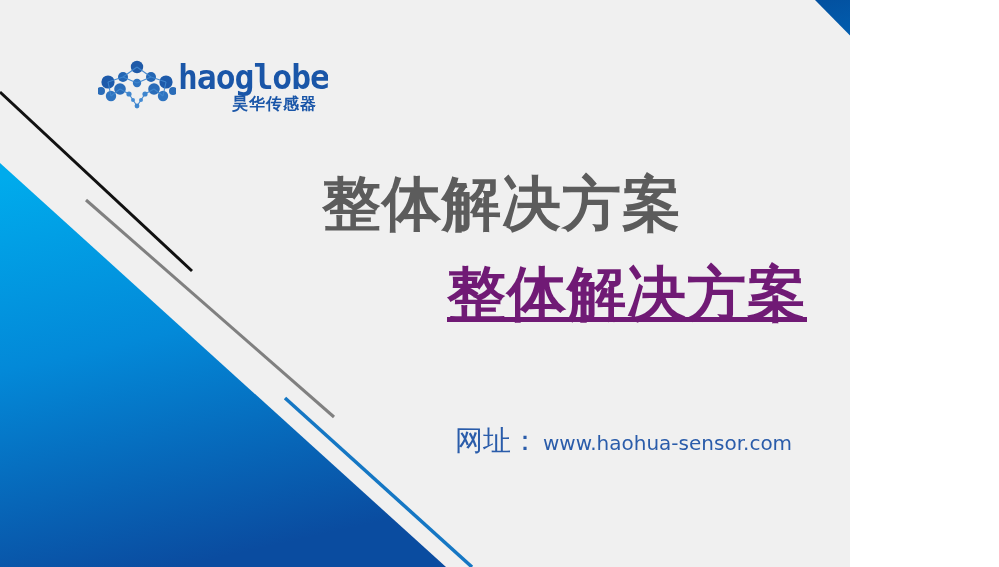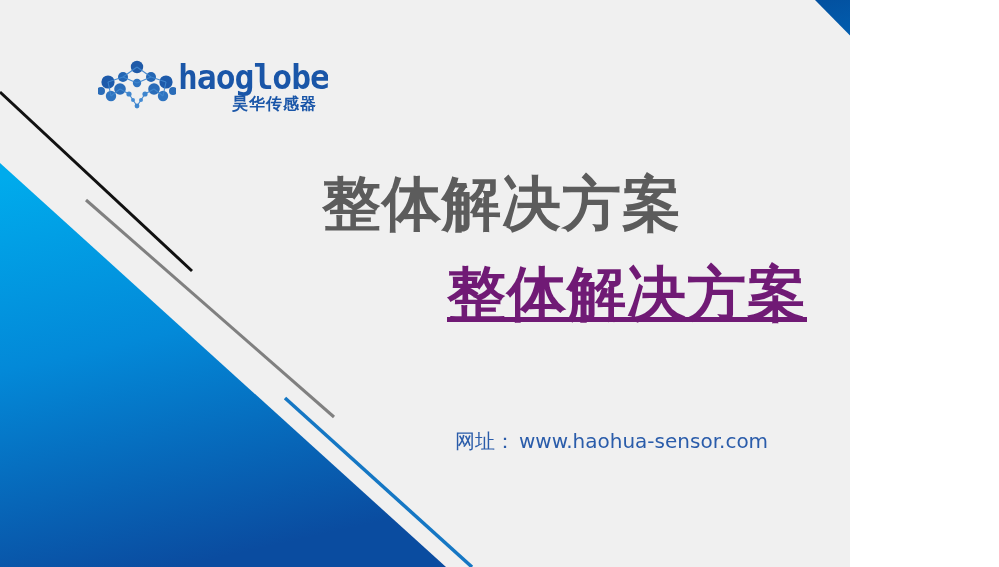--- a/index.html
+++ b/index.html
@@ -89,21 +89,21 @@
   #url-line {
     position: absolute;
     left: 455px;
     top: 420px;
     white-space: nowrap;
     color: #2a5caa;
     line-height: 42px;
   }
   #url-label {
     font-family: "DejaVu Sans", "Liberation Sans", sans-serif;
-    font-size: 20px;
+    font-size: 28px;
     font-weight: normal;
     color: #2a5caa;
     letter-spacing: 0px;
   }
   #url-value {
     font-family: "DejaVu Sans", "Liberation Sans", sans-serif;
     font-size: 20px;
     font-weight: normal;
     color: #2a5caa;
     margin-left: 4px;

